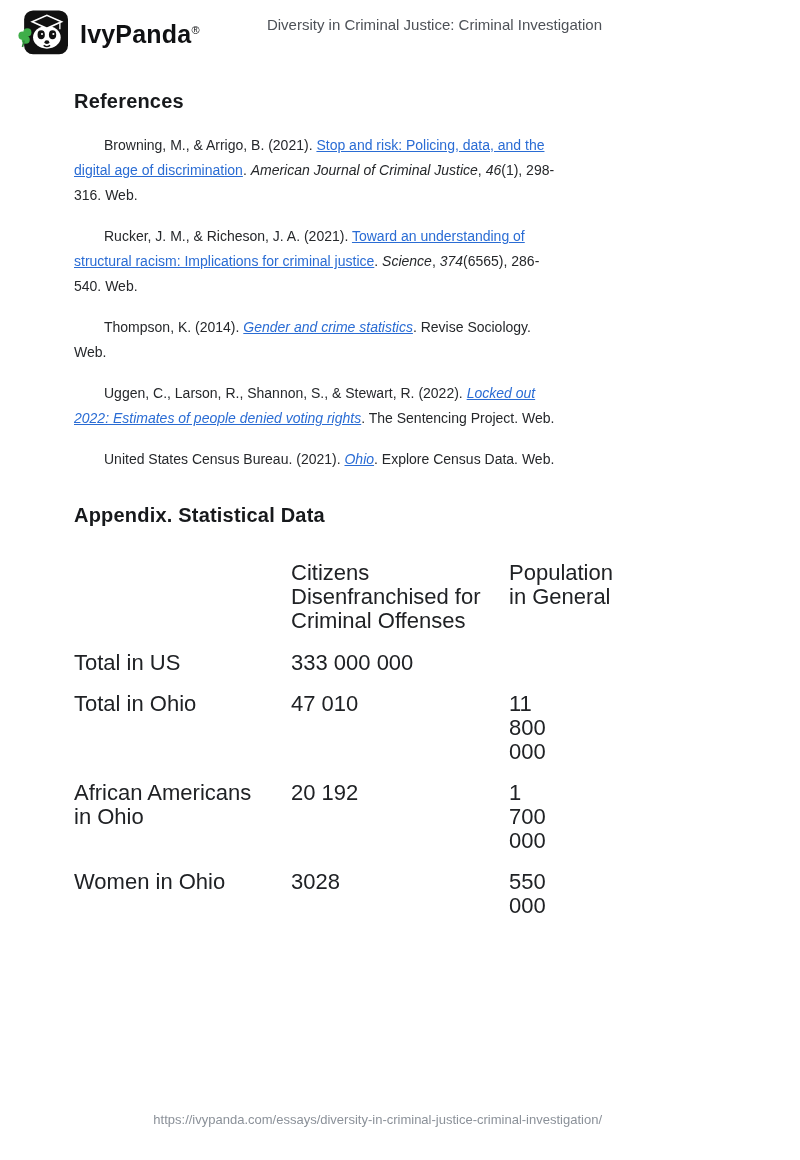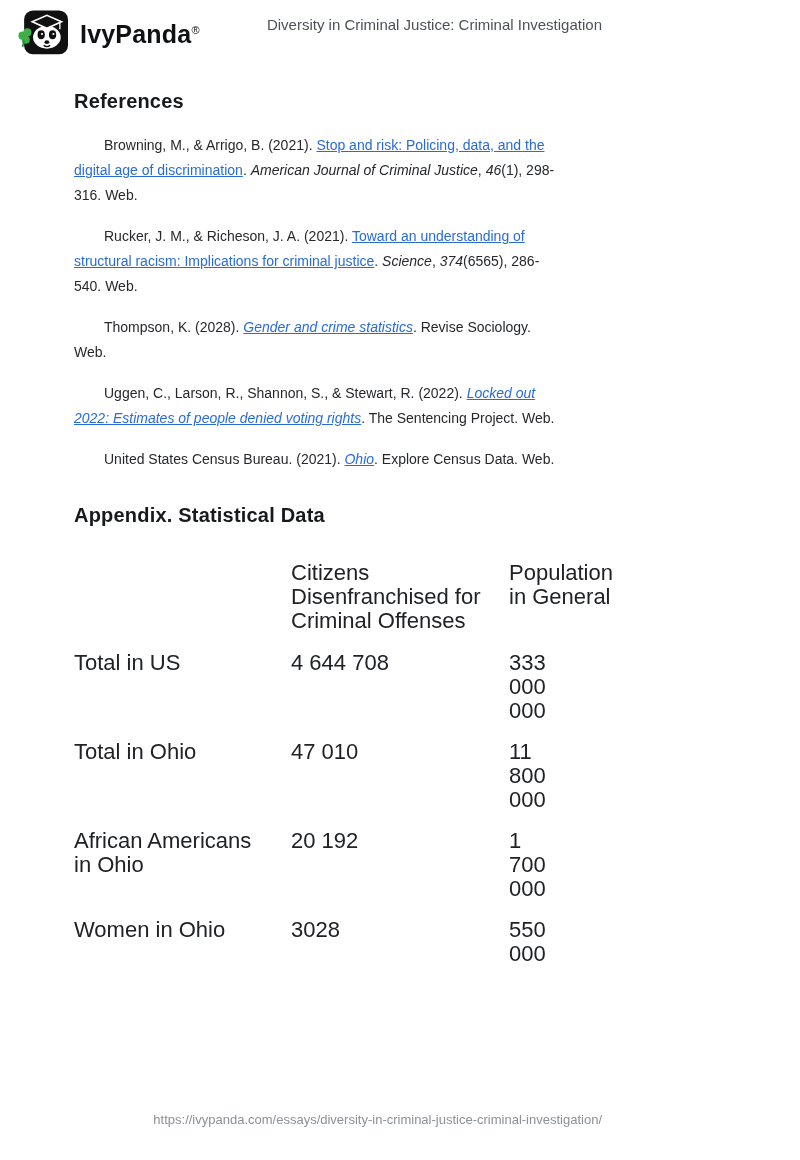--- a/index.html
+++ b/index.html
@@ -108,36 +108,35 @@
     <div class="doc-title">Diversity in Criminal Justice: Criminal Investigation</div>
   </div>
 
   <div class="content">
 
     <h1 class="section-heading">References</h1>
 
     <div>
         <p class="ref"><span>Browning, M., &amp; Arrigo, B. (2021). </span><a href="#">Stop and risk: Policing, data, and the digital age of discrimination</a><span>. </span><span class="italic">American Journal of Criminal Justice</span><span>, </span><span class="italic">46</span><span>(1), 298-316. Web.</span></p>
         <p class="ref"><span>Rucker, J. M., &amp; Richeson, J. A. (2021). </span><a href="#">Toward an understanding of structural racism: Implications for criminal justice</a><span>. </span><span class="italic">Science</span><span>, </span><span class="italic">374</span><span>(6565), 286-540. Web.</span></p>
-        <p class="ref"><span>Thompson, K. (2028). </span><a href="#" class="italic">Gender and crime statistics</a><span>. Revise Sociology. Web.</span></p>
+        <p class="ref"><span>Thompson, K. (2014). </span><a href="#" class="italic">Gender and crime statistics</a><span>. Revise Sociology. Web.</span></p>
         <p class="ref"><span>Uggen, C., Larson, R., Shannon, S., &amp; Stewart, R. (2022). </span><a href="#" class="italic">Locked out 2022: Estimates of people denied voting rights</a><span>. The Sentencing Project. Web.</span></p>
         <p class="ref"><span>United States Census Bureau. (2021). </span><a href="#" class="italic">Ohio</a><span>. Explore Census Data. Web.</span></p>
       </div>
 
     <h1 class="section-heading appendix-heading">Appendix. Statistical Data</h1>
 
     <div class="table">
       <div class="t-row t-head">
         <div class="t-cell"></div>
         <div class="t-cell">Citizens Disenfranchised for Criminal Offenses</div>
         <div class="t-cell">Population in General</div>
       </div>
       <div class="t-row">
         <div class="t-cell">Total in US</div>
-        <div class="t-cell">4 644 708</div>
         <div class="t-cell">333 000 000</div>
       </div>
       <div class="t-row">
         <div class="t-cell">Total in Ohio</div>
         <div class="t-cell">47 010</div>
         <div class="t-cell">11 800 000</div>
       </div>
       <div class="t-row">
         <div class="t-cell">African Americans in Ohio</div>
         <div class="t-cell">20 192</div>

